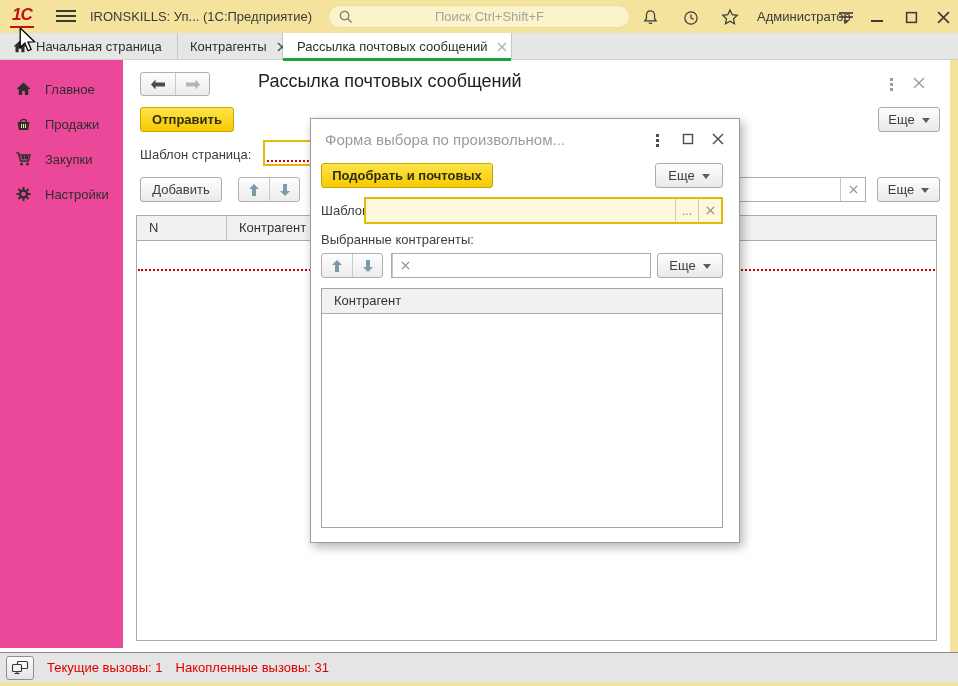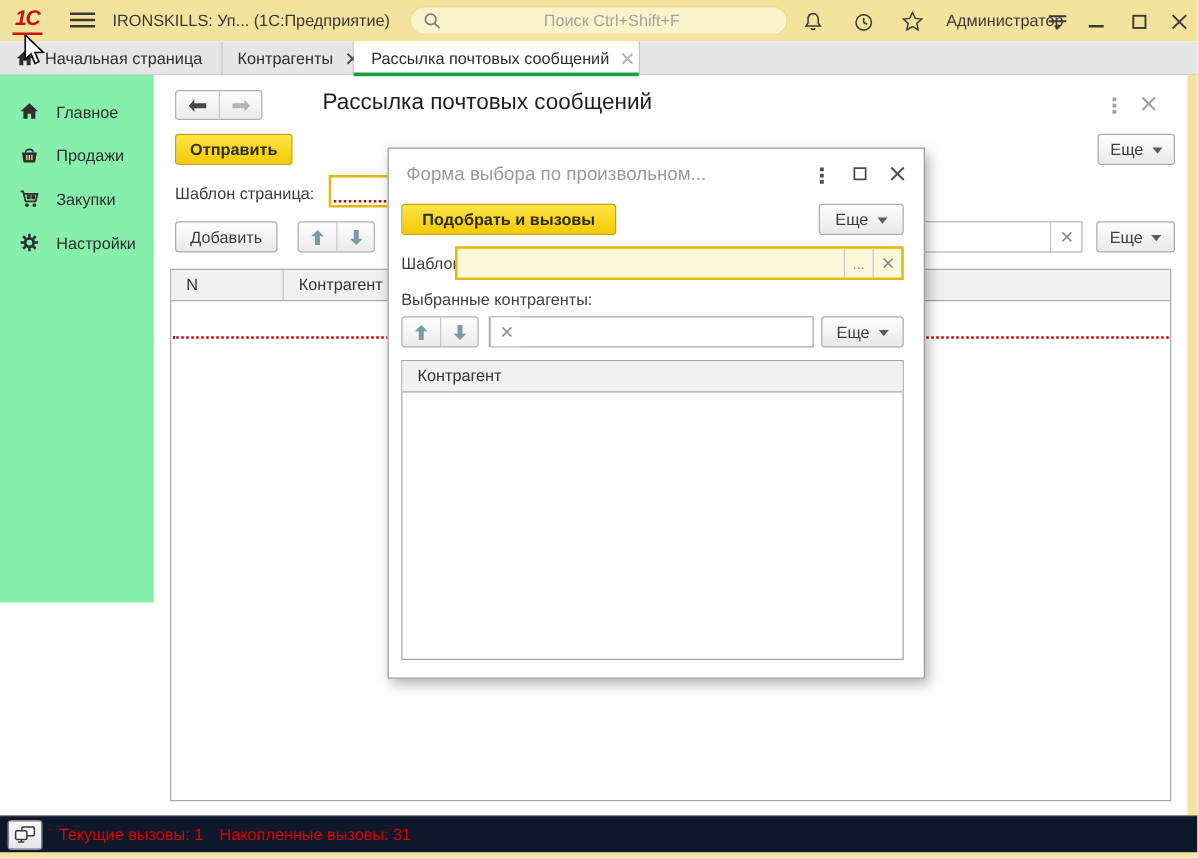--- a/index.html
+++ b/index.html
@@ -30,21 +30,21 @@
   .tabbar { position:absolute; left:0; top:33px; width:958px; height:27px; background:#e6e6e6;
             border-bottom:1px solid #d2d2d2; }
   .tab { position:absolute; top:0; height:27px; display:flex; align-items:center; color:#2e2e2e; cursor:pointer; }
   .tab-home { left:0; width:178px; border-right:1px solid #c6c6c6; padding-left:36px; }
   .tab-2 { left:178px; width:105px; border-right:1px solid #c6c6c6; padding-left:12px; }
   .tab-active { left:283px; width:229px; background:#fff; border-right:1px solid #c6c6c6; padding-left:14px; }
   .tab-active .greenline { position:absolute; left:0; right:0; bottom:-1px; height:3px; background:#1ca239; }
   .tab-close { margin-left:10px; display:flex; align-items:center; }
   .tab-home-icon { position:absolute; left:12px; top:6px; }
   
-  .sidebar { position:absolute; left:0; top:60px; width:123px; height:422px; background:#86efac; }
+  .sidebar { position:absolute; left:0; top:60px; width:123px; height:588px; background:#ec4899; }
   .side-item { position:absolute; left:0; width:123px; height:22px; display:flex; align-items:center;
                cursor:pointer; }
   .side-item svg { margin-left:15px; }
   .side-item span { margin-left:13px; color:#2e2e2e; }
   .rightstrip { position:absolute; left:950px; top:60px; width:8px; height:592px; background:#f4e39c; }
   
   .btn-yellow { background:linear-gradient(#ffe449,#f4ca00); border:1px solid #c7a402; border-radius:3px;
                 font-weight:bold; color:#302e10; display:flex; align-items:center; justify-content:center;
                 cursor:pointer; font-size:13px; }
   .btn-gray { background:linear-gradient(#fefefe,#e9e9e9); border:1px solid #ababab; border-radius:3px;
@@ -112,21 +112,21 @@
   .updown-dlg { left:10px; top:134px; width:62px; height:25px; }
   .search-dlg { position:absolute; left:80px; top:134px; width:260px; height:25px; background:#fff;
                 border:1px solid #ababab; display:flex; }
   .search-dlg input { flex:1; border:none; outline:none; padding:0 8px; font-family:inherit; font-size:13px; }
   .search-dlg input::placeholder, .search-main input::placeholder { color:#ababab; }
   .btn-more-dlg2 { position:absolute; left:346px; top:134px; width:66px; height:25px; }
   .dlg-table { position:absolute; left:10px; top:169px; width:402px; height:240px;
                border:1px solid #a5a5a5; background:#fff; }
   .dlg-table .thead .cell-k { border-right:none; }
   
-  .statusbar { position:absolute; left:0; top:652px; width:958px; height:30px; background:#0f172a;
+  .statusbar { position:absolute; left:0; top:652px; width:958px; height:30px; background:#e5e5e5;
                border-top:1px solid #8d8d8d; display:flex; align-items:center; }
   .sb-btn { margin-left:6px; width:28px; height:24px; background:linear-gradient(#fcfcfc,#e4e4e4);
             border:1px solid #8f8f8f; border-radius:3px; display:flex; align-items:center;
             justify-content:center; cursor:pointer; }
   .sb-text { color:#e00000; margin-left:13px; }
   .bottomstrip { position:absolute; left:0; top:682px; width:958px; height:4px; background:#f4e39c; }
   
   .cursor { position:absolute; left:18px; top:28px; z-index:60; pointer-events:none; }
 </style>
 </head>
@@ -352,21 +352,21 @@
       </svg>
   </div>
   <div class="dlg-close">
     <svg width="12" height="12" viewBox="0 0 12 12" stroke="#4e4e4e" stroke-width="1.5">
         <line x1="1" y1="1" x2="11" y2="11"></line>
         <line x1="11" y1="1" x2="1" y2="11"></line>
       </svg>
   </div>
 
   <div class="btn-yellow btn-pick">
-      <span>Подобрать и вызовы</span>
+      <span>Подобрать и почтовых</span>
     </div>
   <div class="btn-gray btn-more-dlg1">
     <span>Еще</span>
       <span class="caret"></span>
   </div>
 
   <div class="lbl-filter">Шаблон:</div>
   <div class="filter-field">
     <input style="">
     <div class="f-cell">...</div>

